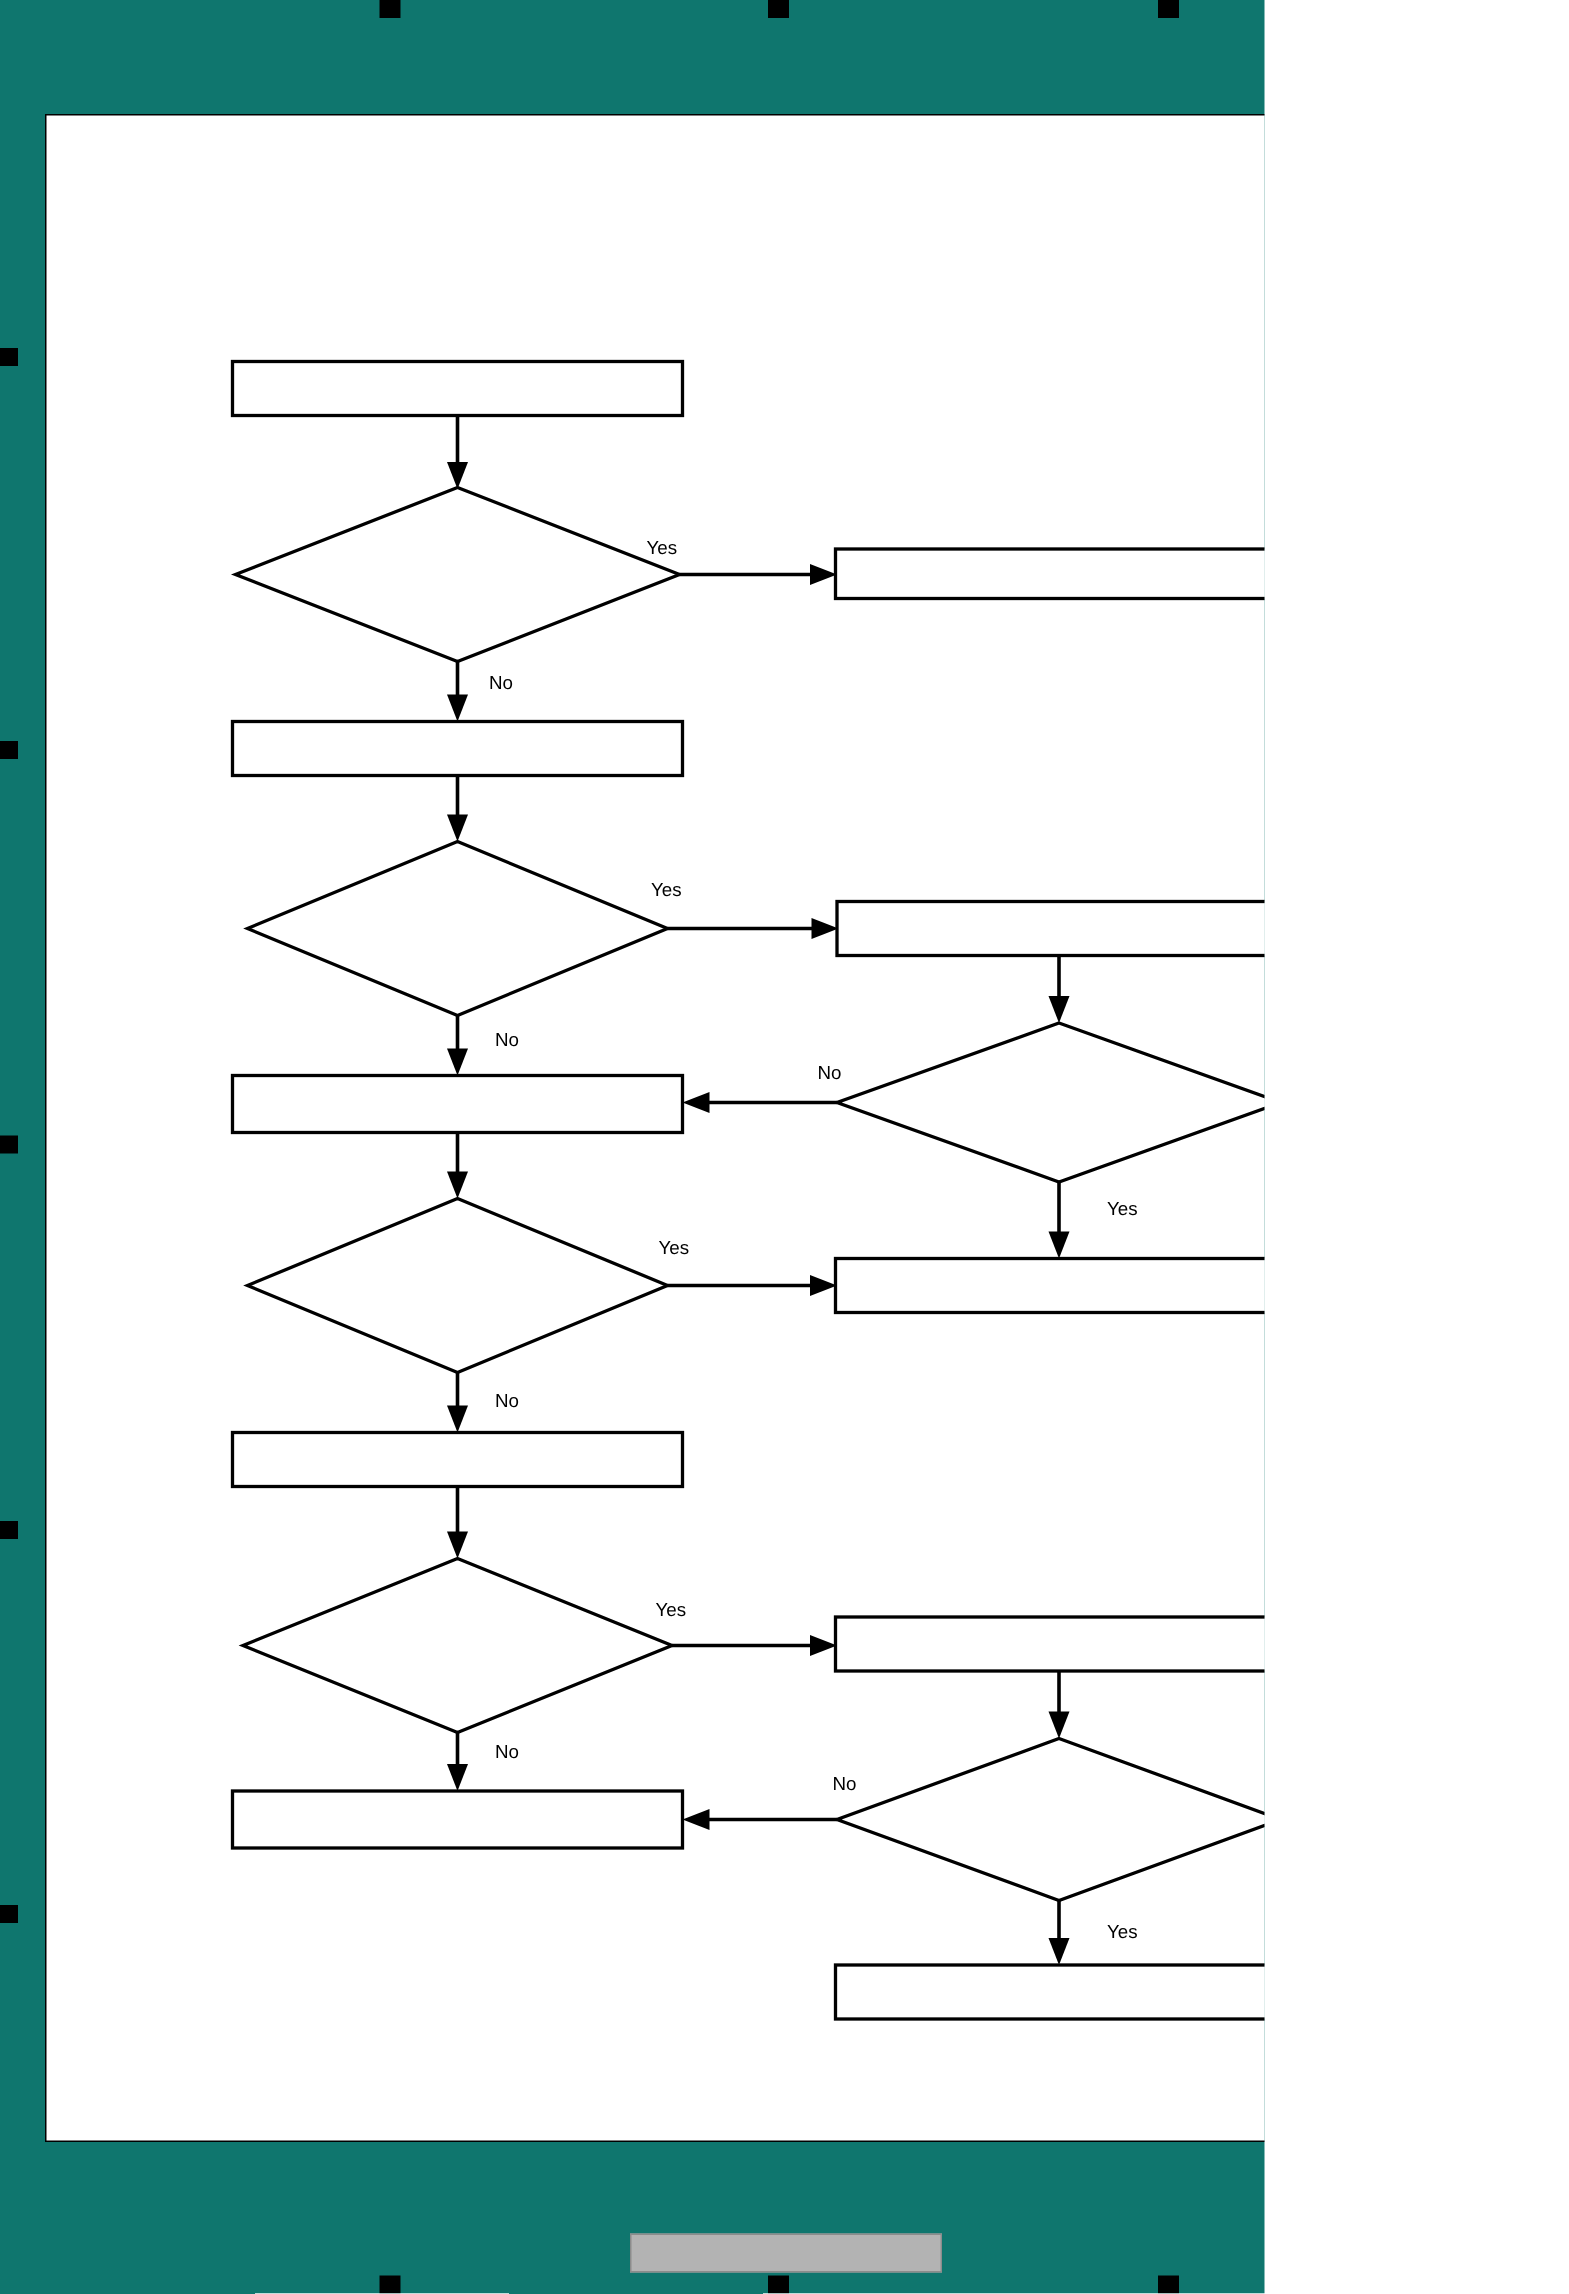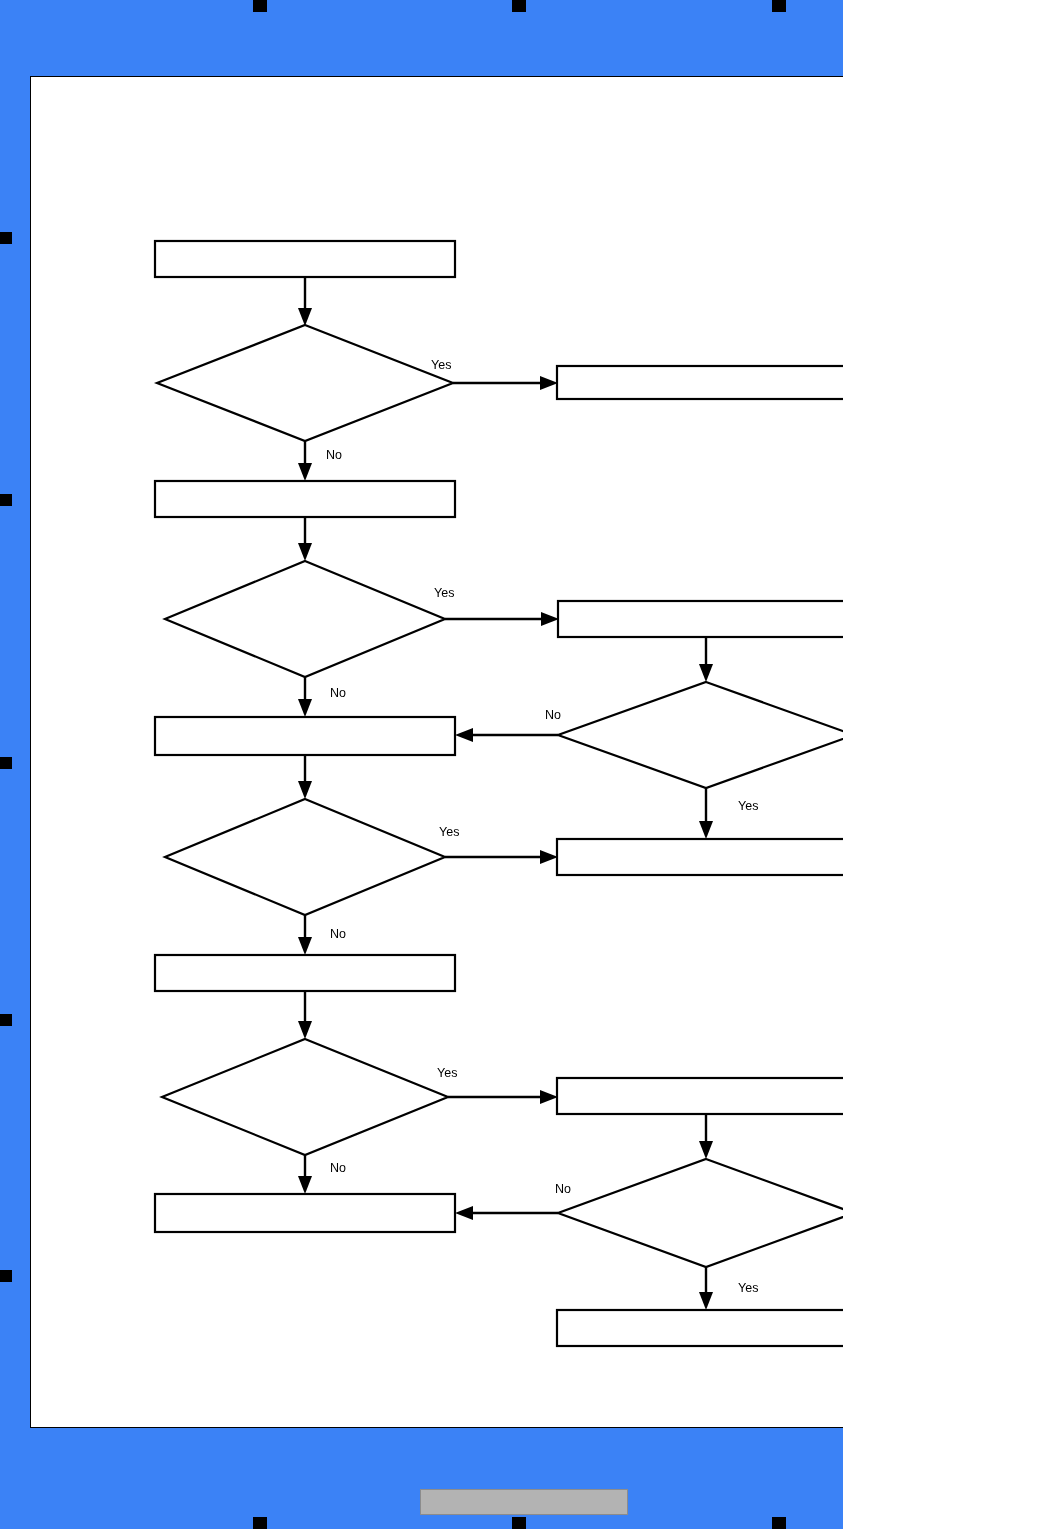--- a/index.html
+++ b/index.html
@@ -8,21 +8,21 @@
     padding: 0;
     background: #ffffff;
   }
   body {
     font-family: "Liberation Sans", sans-serif;
   }
   #page {
     position: relative;
     width: 843px;
     height: 1529px;
-    background: #3b82f6;
+    background: #0f766e;
     overflow: hidden;
   }
   
   .crop-mark {
     position: absolute;
     background: #000000;
   }
   
   #page-frame {
     position: absolute;

